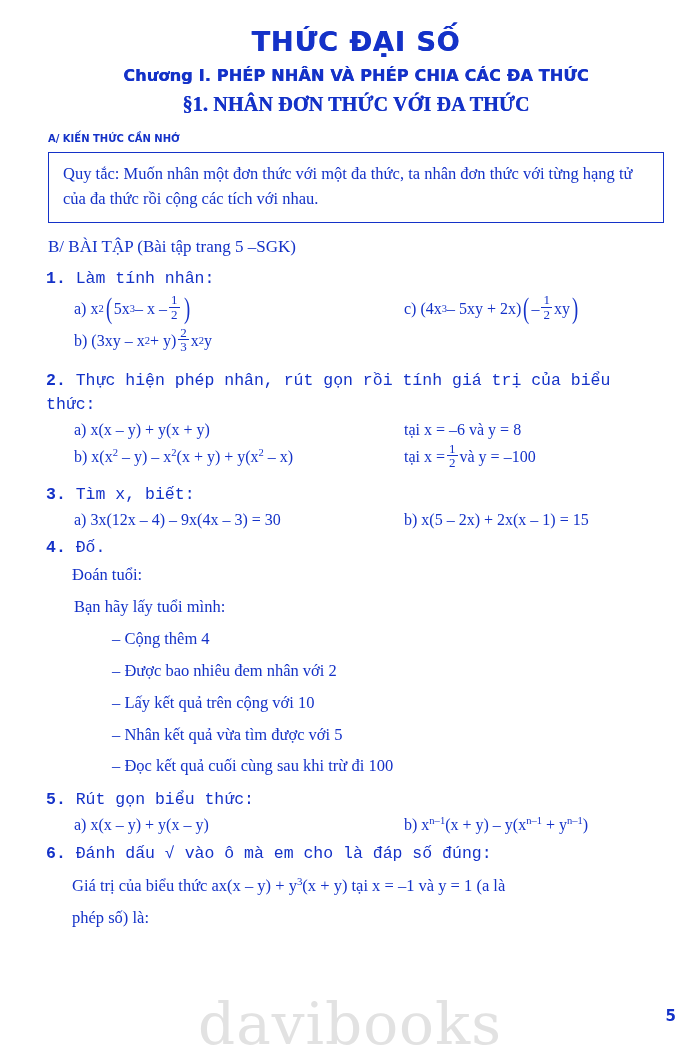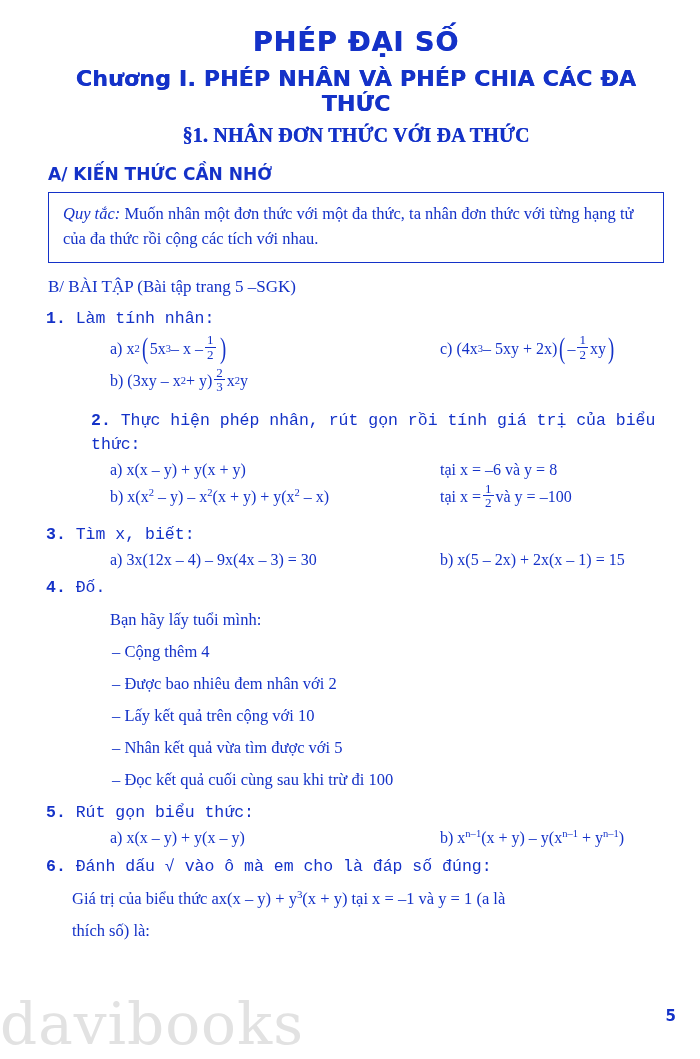--- a/index.html
+++ b/index.html
@@ -35,82 +35,81 @@
     font-size: 27px;
     letter-spacing: 1px;
     color: #1432c8;
     margin: 0 0 9px 0;
     text-shadow: 0.5px 0 0 #1432c8;
   }
   .title-chapter {
     text-align: center;
     font-family: "DejaVu Sans", sans-serif;
     font-weight: bold;
-    font-size: 22px;
+    font-size: 16px;
     color: #1432c8;
     margin: 0 0 8px 0;
     letter-spacing: 0.2px;
     text-shadow: 0.4px 0 0 #1432c8;
   }
   .title-section {
     text-align: center;
     font-family: Liberation Serif, serif;
     font-weight: bold;
     font-size: 20px;
     color: #1432c8;
     margin: 0 0 17px 0;
     letter-spacing: 0.2px;
     text-shadow: 0.4px 0 0 #1432c8;
   }
   .heading-a {
     font-family: "DejaVu Sans", sans-serif;
     font-weight: bold;
-    font-size: 17px;
+    font-size: 10px;
     margin: 0 0 8px 2px;
   }
   .rule-box {
     border: 1.6px solid #1432c8;
     padding: 9px 12px 10px 14px;
     margin: 0 2px 14px 2px;
     font-size: 16.5px;
     line-height: 1.5;
   }
   .rule-box .ital {
-    font-style: italic;
   }
   .heading-b {
     font-family: "Liberation Serif", serif;
     font-weight: normal;
     font-size: 17px;
     margin: 0 0 10px 2px;
   }
   .ex {
     font-size: 16.5px;
     line-height: 1.45;
     margin: 0 0 4px 0;
   }
   .ex-num {
     font-weight: bold;
     font-size: 16.5px;
   }
   .indent1 { margin-left: 26px; }
-  .indent2 { margin-left: 64px; }
+  .indent2 { margin-left: 28px; }
   .indent3 { margin-left: 66px; }
   .row {
     display: flex;
     align-items: center;
     margin: 4px 0;
   }
   .col-left { width: 330px; }
   .col-right { flex: 1; }
   .q-line { margin: 7px 0 3px 0; font-family: Liberation Mono, monospace; }
   .mt8 { margin-top: 8px; }
   .mt10 { margin-top: 10px; }
   .mt12 { margin-top: 12px; }
-  .mt14 { margin-top: 14px; margin-left: 45px; }
+  .mt14 { margin-top: 14px; }
   
   .frac {
     display: inline-block;
     vertical-align: middle;
     text-align: center;
     font-size: 13px;
     line-height: 1.05;
     margin: 0 2px;
     position: relative;
     top: -1px;
@@ -135,20 +134,21 @@
     position: relative;
     top: -1px;
   }
   .inline-mid { display: inline-flex; align-items: center; }
   
   .watermark {
     position: absolute;
     left: 0;
     right: 0;
     bottom: 6px;
+    text-align: center;
     z-index: 1;
     pointer-events: none;
   }
   .wm-main {
     font-family: "DejaVu Serif", serif;
     font-size: 58px;
     color: #e2e2e2;
     letter-spacing: 1px;
     line-height: 1.0;
   }
@@ -174,21 +174,21 @@
 <body>
 
 <div class="page">
 
   <div class="watermark">
     <div class="wm-main">davibooks</div>
   </div>
 
   <div class="content">
 
-    <h1 class="title-main">PHÉP ĐẠI SỐ</h1>
+    <h1 class="title-main">THỨC ĐẠI SỐ</h1>
     <h2 class="title-chapter">Chương I. PHÉP NHÂN VÀ PHÉP CHIA CÁC ĐA THỨC</h2>
     <h3 class="title-section">§1. NHÂN ĐƠN THỨC VỚI ĐA THỨC</h3>
 
     <div class="heading-a">A/ KIẾN THỨC CẦN NHỚ</div>
 
     <div class="rule-box">
       <span class="ital">Quy tắc:</span><span> Muốn nhân một đơn thức với một đa thức, ta nhân đơn thức với từng hạng tử của đa thức rồi cộng các tích với nhau.</span>
     </div>
 
     <div class="heading-b">B/ BÀI TẬP (Bài tập trang 5 –SGK)</div>
@@ -268,20 +268,21 @@
     </div>
     <div class="row">
       <div class="col-left indent2">a) 3x(12x – 4) – 9x(4x – 3) = 30</div>
       <div class="col-right">b) x(5 – 2x) + 2x(x – 1) = 15</div>
     </div>
 
     <div class="ex q-line">
       <span class="ex-num">4.</span>
       <span>Đố.</span>
     </div>
+    <div class="ex indent1">Đoán tuổi:</div>
     <div class="ex indent2 mt8">Bạn hãy lấy tuổi mình:</div>
     <div class="ex indent3 mt8">– Cộng thêm 4</div>
     <div class="ex indent3 mt8">– Được bao nhiêu đem nhân với 2</div>
     <div class="ex indent3 mt8">– Lấy kết quả trên cộng với 10</div>
     <div class="ex indent3 mt8">– Nhân kết quả vừa tìm được với 5</div>
     <div class="ex indent3 mt8">– Đọc kết quả cuối cùng sau khi trừ đi 100</div>
 
     <div class="ex q-line mt10">
       <span class="ex-num">5.</span>
       <span>Rút gọn biểu thức:</span>
@@ -293,18 +294,18 @@
       </div>
     </div>
 
     <div class="ex q-line mt8">
       <span class="ex-num">6.</span>
       <span>Đánh dấu √ vào ô mà em cho là đáp số đúng:</span>
     </div>
     <div class="ex indent1 mt8">
       <span>Giá trị của biểu thức ax(x – y) + y</span><sup>3</sup><span>(x + y) tại x = –1 và y = 1 (a là</span>
     </div>
-    <div class="ex indent1 mt8">thích số) là:</div>
+    <div class="ex indent1 mt8">phép số) là:</div>
 
   </div>
 
   <div class="page-number">5</div>
 </div>
 
 </body></html>

